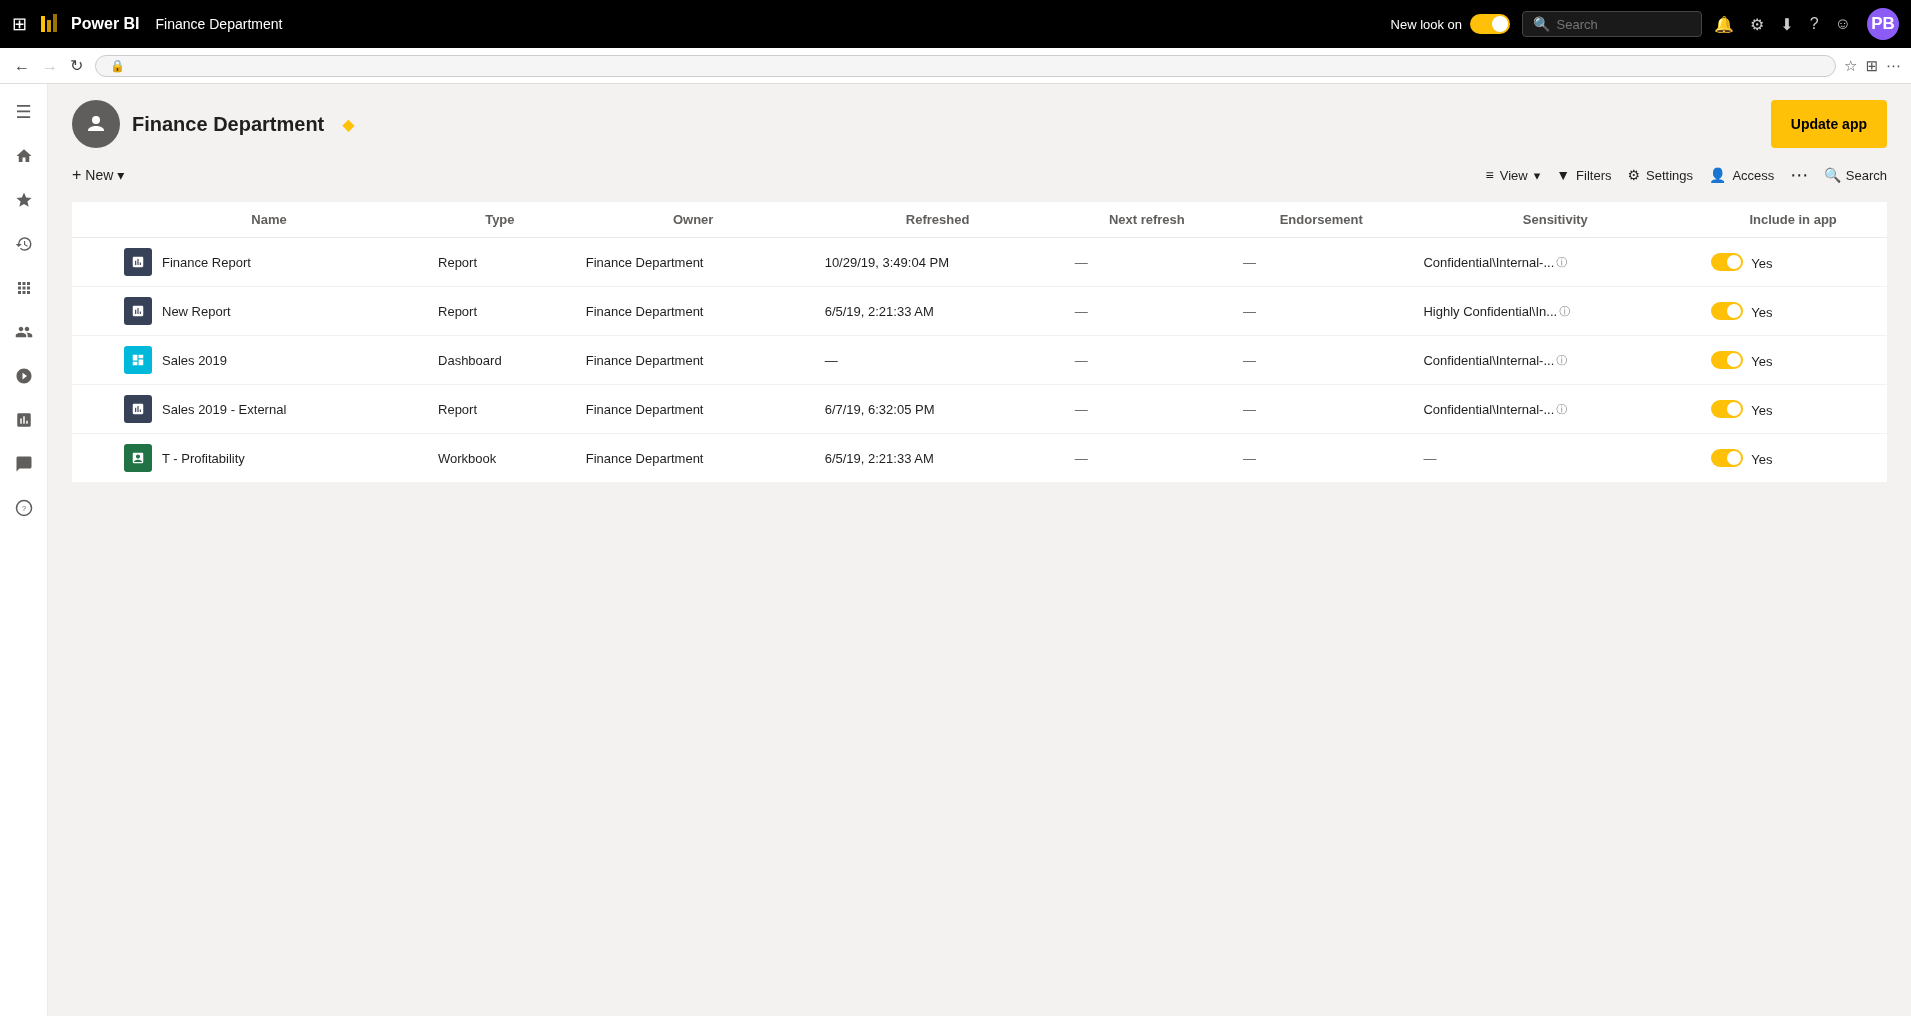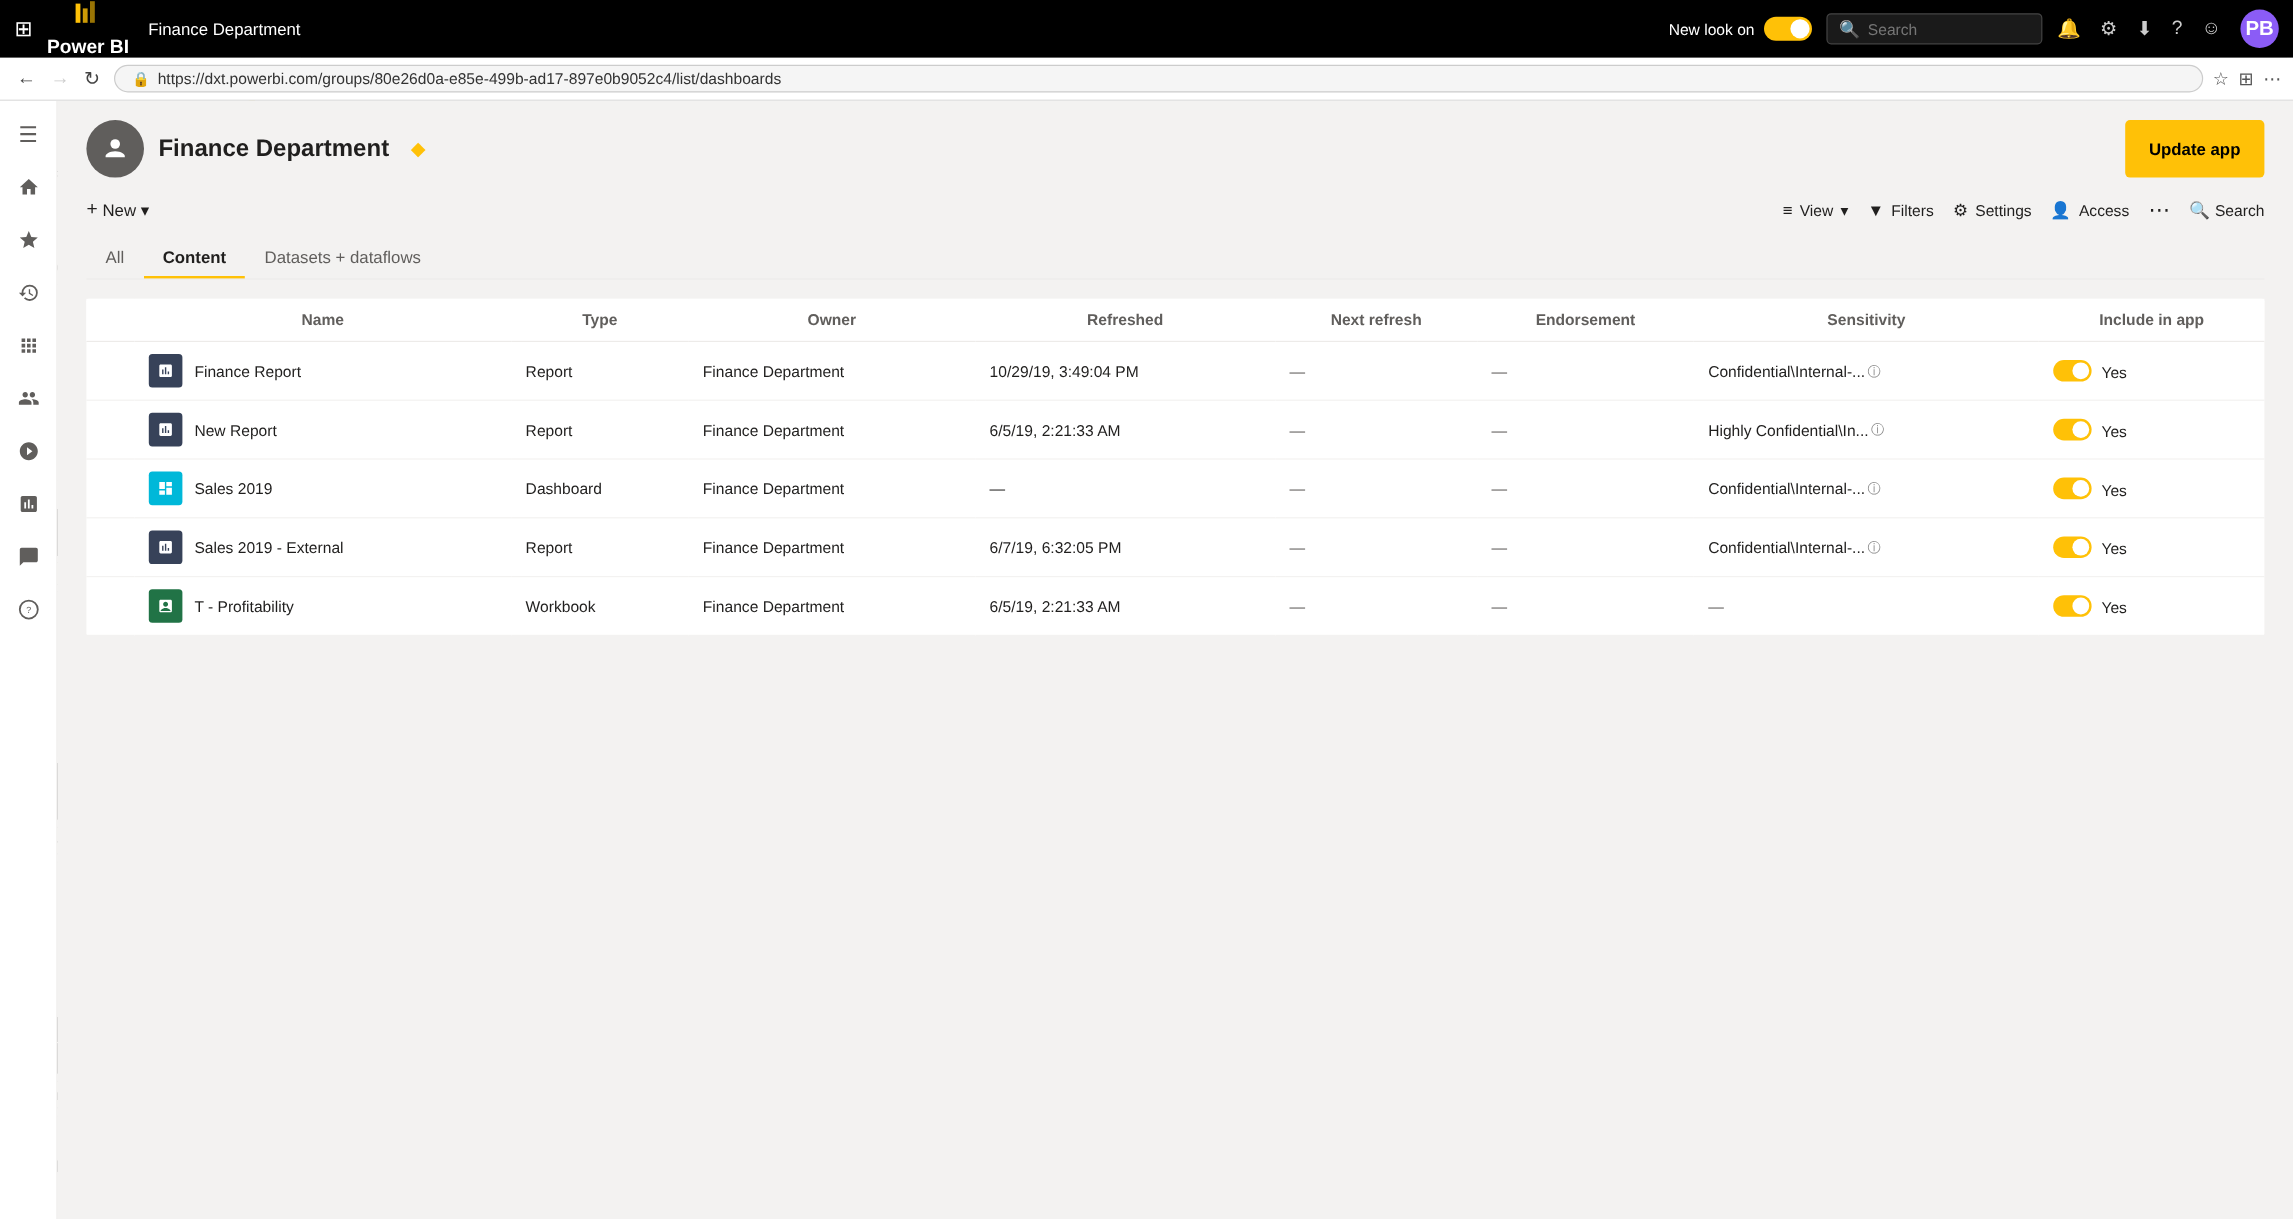--- a/index.html
+++ b/index.html
@@ -6,21 +6,21 @@
     body { font-family: 'Segoe UI', Arial, sans-serif; font-size: 14px; background: #f3f2f1; overflow: hidden; }
 
     
     .topbar {
       display: flex; align-items: center;
       background: #000; color: #fff;
       height: 48px; padding: 0 12px; gap: 12px;
       position: fixed; top: 0; left: 0; right: 0; z-index: 100;
     }
     .topbar-grid-icon { color: #fff; font-size: 18px; cursor: pointer; }
-    .topbar-logo { display: flex; align-items: center; gap: 8px; flex-direction: column; }
+    .topbar-logo { display: flex; align-items: center; gap: 8px; }
     .topbar-logo-text { font-size: 16px; font-weight: 600; color: #fff; }
     .topbar-workspace { font-size: 14px; color: #fff; margin-left: 4px; }
     .topbar-spacer { flex: 1; }
     .topbar-new-look { display: flex; align-items: center; gap: 8px; }
     .topbar-new-look-label { font-size: 13px; color: #fff; }
     .toggle-pill {
       width: 40px; height: 20px; background: #ffc107; border-radius: 10px;
       position: relative; cursor: pointer;
     }
     .toggle-pill::after {
@@ -179,21 +179,20 @@
 <body>
 
 <div class="addressbar">
   <div class="addressbar-nav">
     <button class="addressbar-nav-btn">←</button>
     <button class="addressbar-nav-btn" disabled="">→</button>
     <button class="addressbar-nav-btn">↻</button>
   </div>
   <div class="addressbar-url">
     <span class="addressbar-url-lock">🔒</span>
-    <span>https://dxt.powerbi.com/groups/80e26d0a-e85e-499b-ad17-897e0b9052c4/list/dashboards</span>
   </div>
   <div class="addressbar-right">
     <button class="addressbar-right-btn">☆</button>
     <button class="addressbar-right-btn">⊞</button>
     <button class="addressbar-right-btn">⋯</button>
   </div>
 </div>
 
 <div class="topbar">
   <span class="topbar-grid-icon">⊞</span>
@@ -320,25 +319,20 @@
         <span>Access</span>
       </button>
       <button class="toolbar-more">⋯</button>
       <div class="toolbar-search-area">
         <span class="toolbar-search-icon">🔍</span>
         <span class="toolbar-search-text">Search</span>
       </div>
     </div>
   </div>
 
-  <div class="tabs">
-    <button class="tab">All</button>
-    <button class="tab active">Content</button>
-    <button class="tab">Datasets + dataflows</button>
-  </div>
 
   <div class="content-table">
     <table>
       <thead>
         <tr>
           <th style="width:40px;"></th>
           <th>Name</th>
           <th>Type</th>
           <th>Owner</th>
           <th>Refreshed</th>

